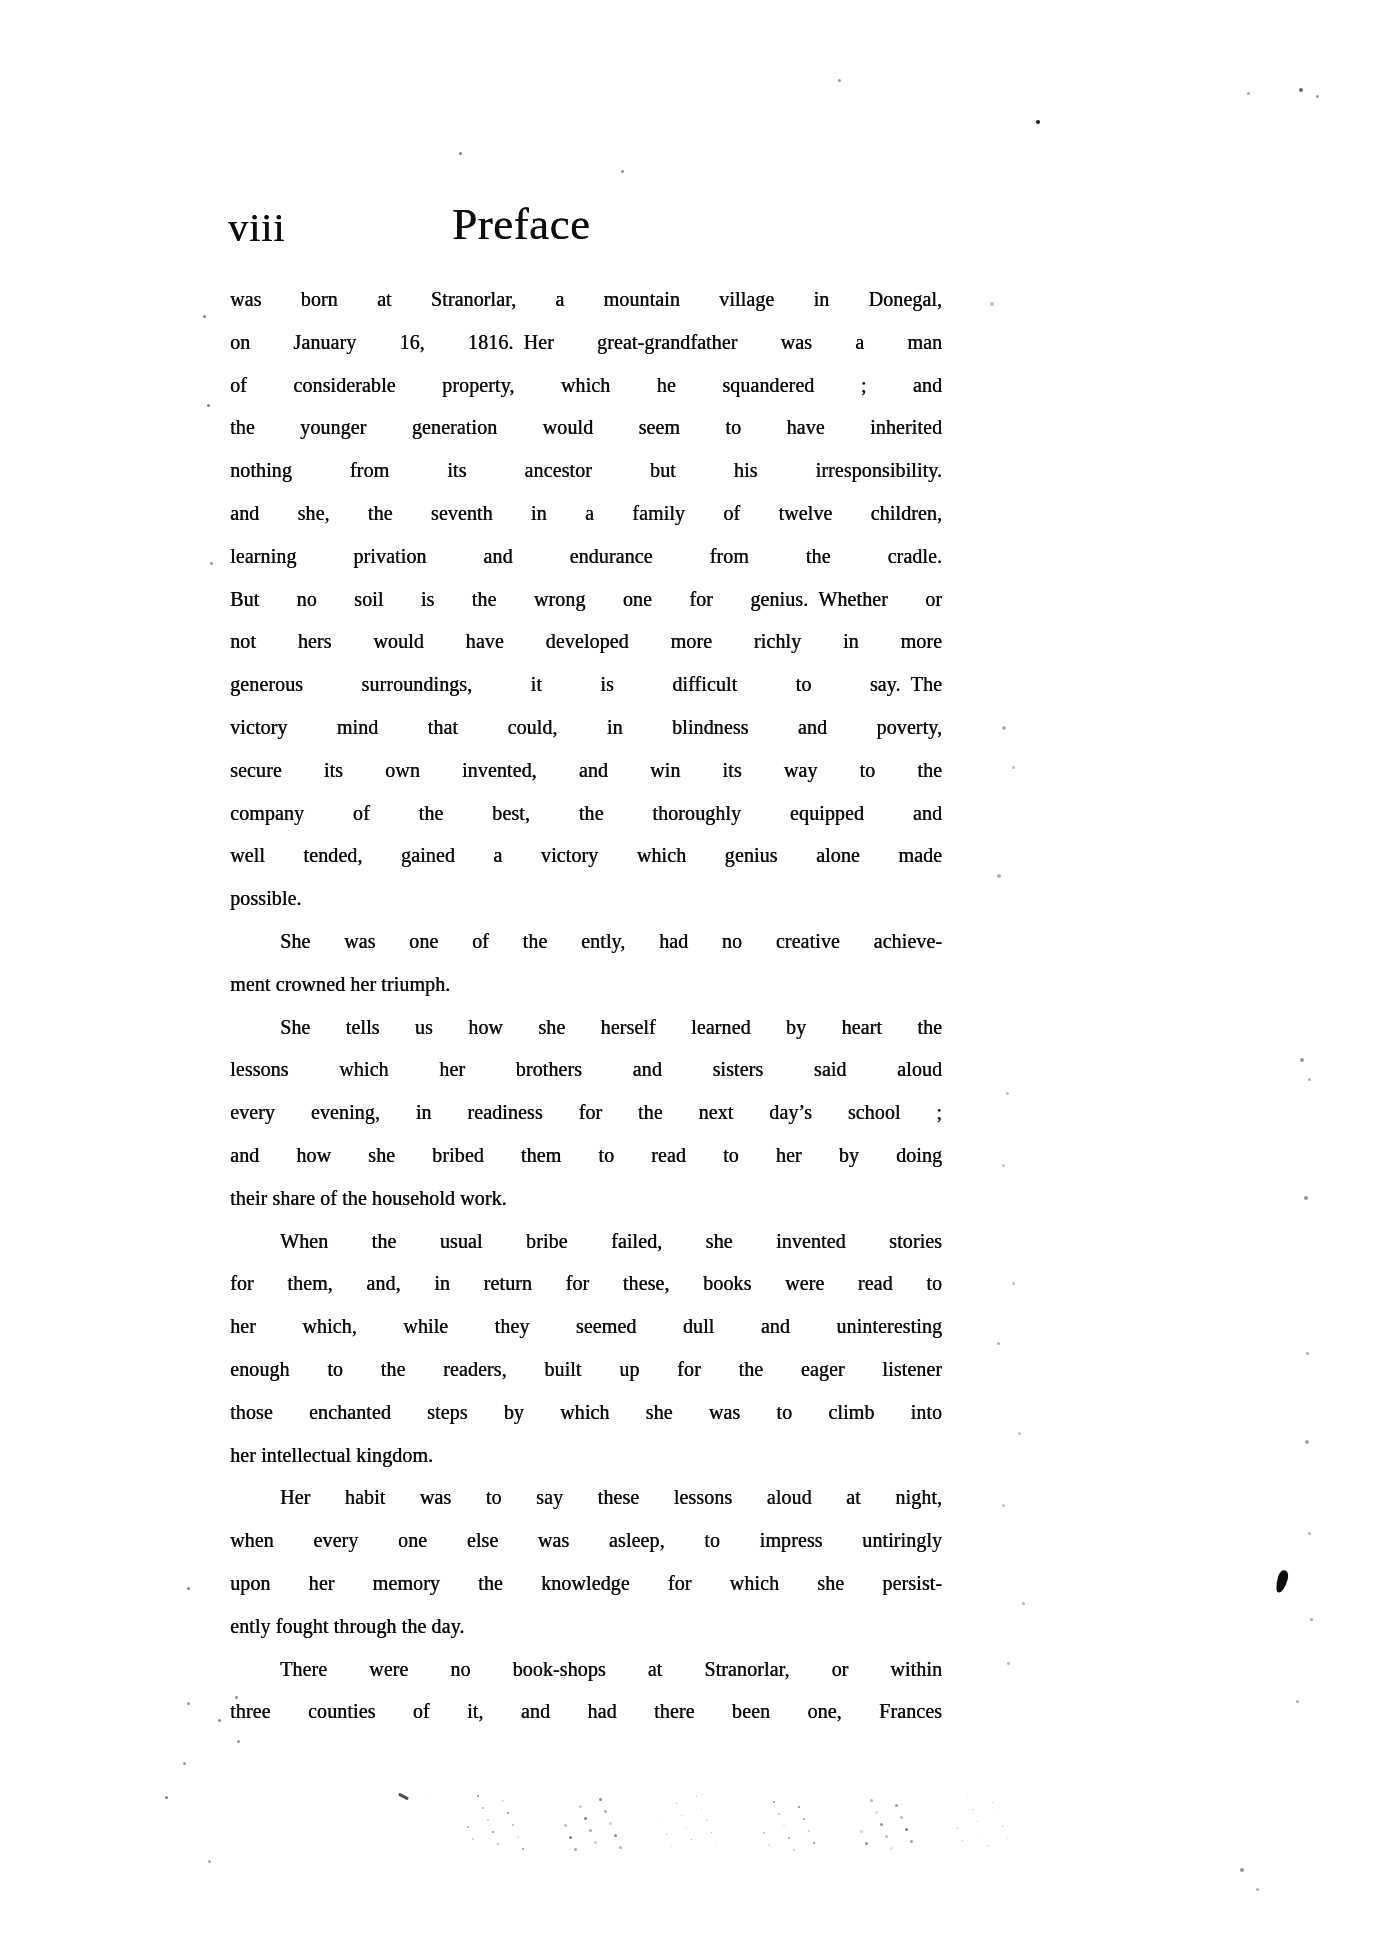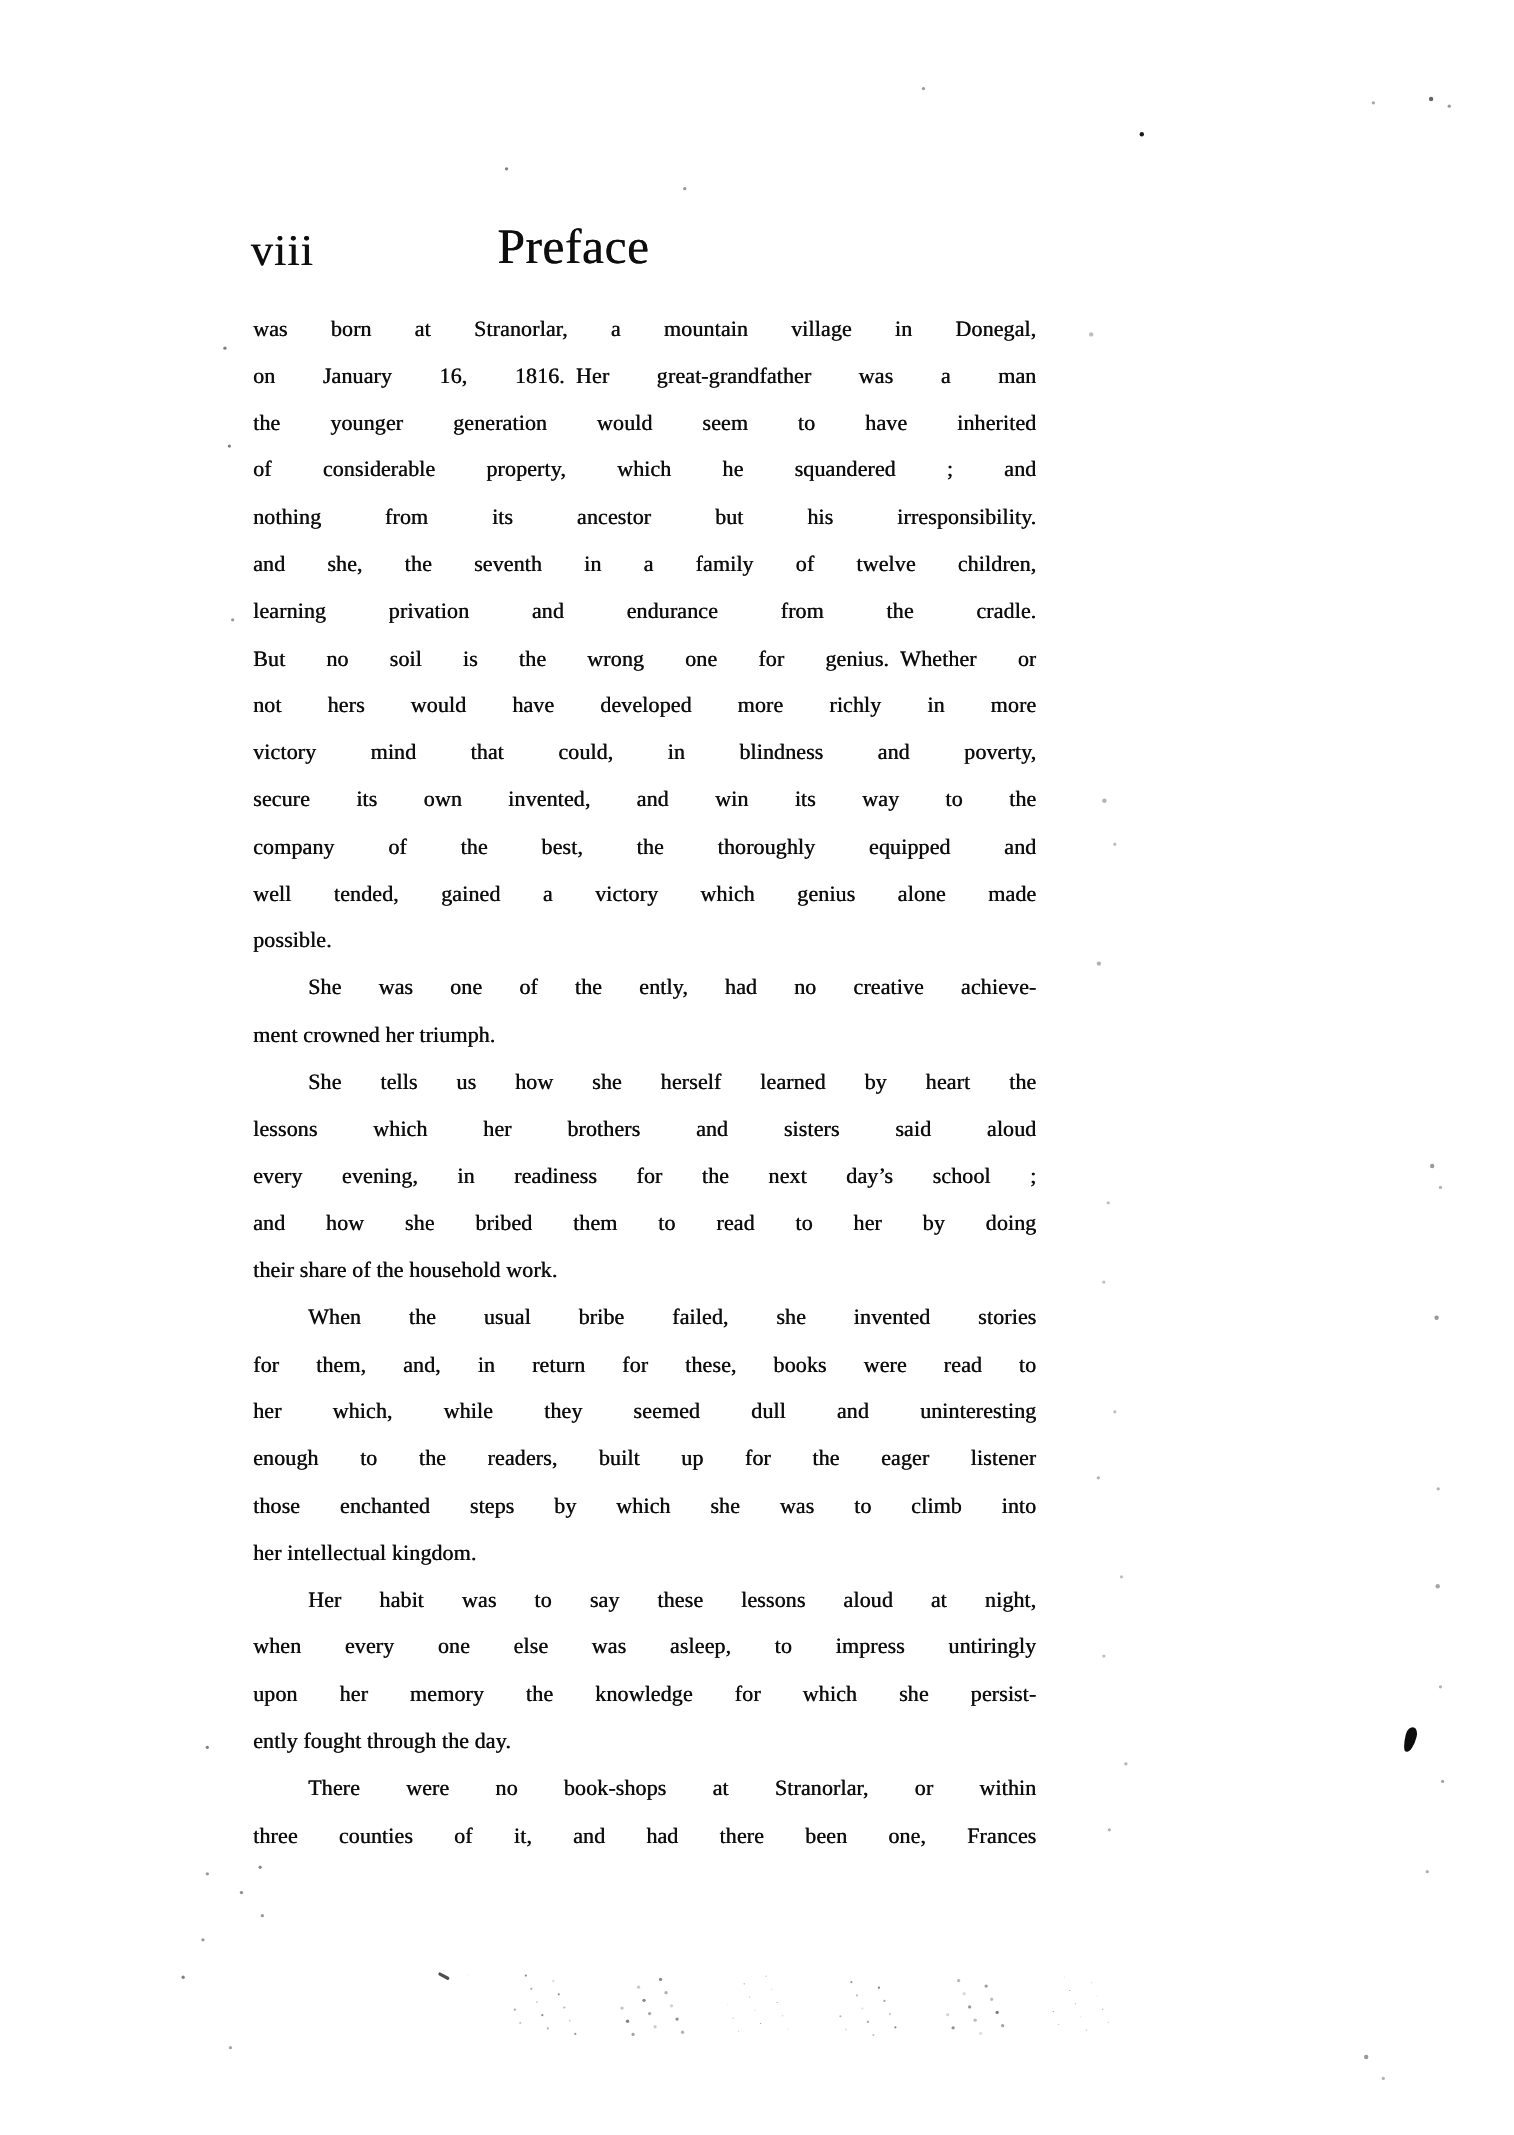--- a/index.html
+++ b/index.html
@@ -77,27 +77,28 @@
 </head>
 <body>
 
 <div class="page">
   <span class="page-number">viii</span>
   <h1 class="page-title">Preface</h1>
   <div class="page-text">
       <div class="paragraph">
         <div class="line">was born at Stranorlar, a mountain village in Donegal,</div>
         <div class="line">on January 16, 1816. Her great-grandfather was a man</div>
+        <div class="line">of considerable property, which he squandered ; and</div>
         <div class="line">the younger generation would seem to have inherited</div>
-        <div class="line">of considerable property, which he squandered ; and</div>
         <div class="line">nothing from its ancestor but his irresponsibility.</div>
         <div class="line">and she, the seventh in a family of twelve children,</div>
         <div class="line">learning privation and endurance from the cradle.</div>
         <div class="line">But no soil is the wrong one for genius. Whether or</div>
         <div class="line">not hers would have developed more richly in more</div>
+        <div class="line">generous surroundings, it is difficult to say. The</div>
         <div class="line">victory mind that could, in blindness and poverty,</div>
         <div class="line">secure its own invented, and win its way to the</div>
         <div class="line">company of the best, the thoroughly equipped and</div>
         <div class="line">well tended, gained a victory which genius alone made</div>
         <div class="line short">possible.</div>
       </div>
       <div class="paragraph">
         <div class="line indent">She was one of the ently, had no creative achieve-</div>
         <div class="line short">ment crowned her triumph.</div>
       </div>

